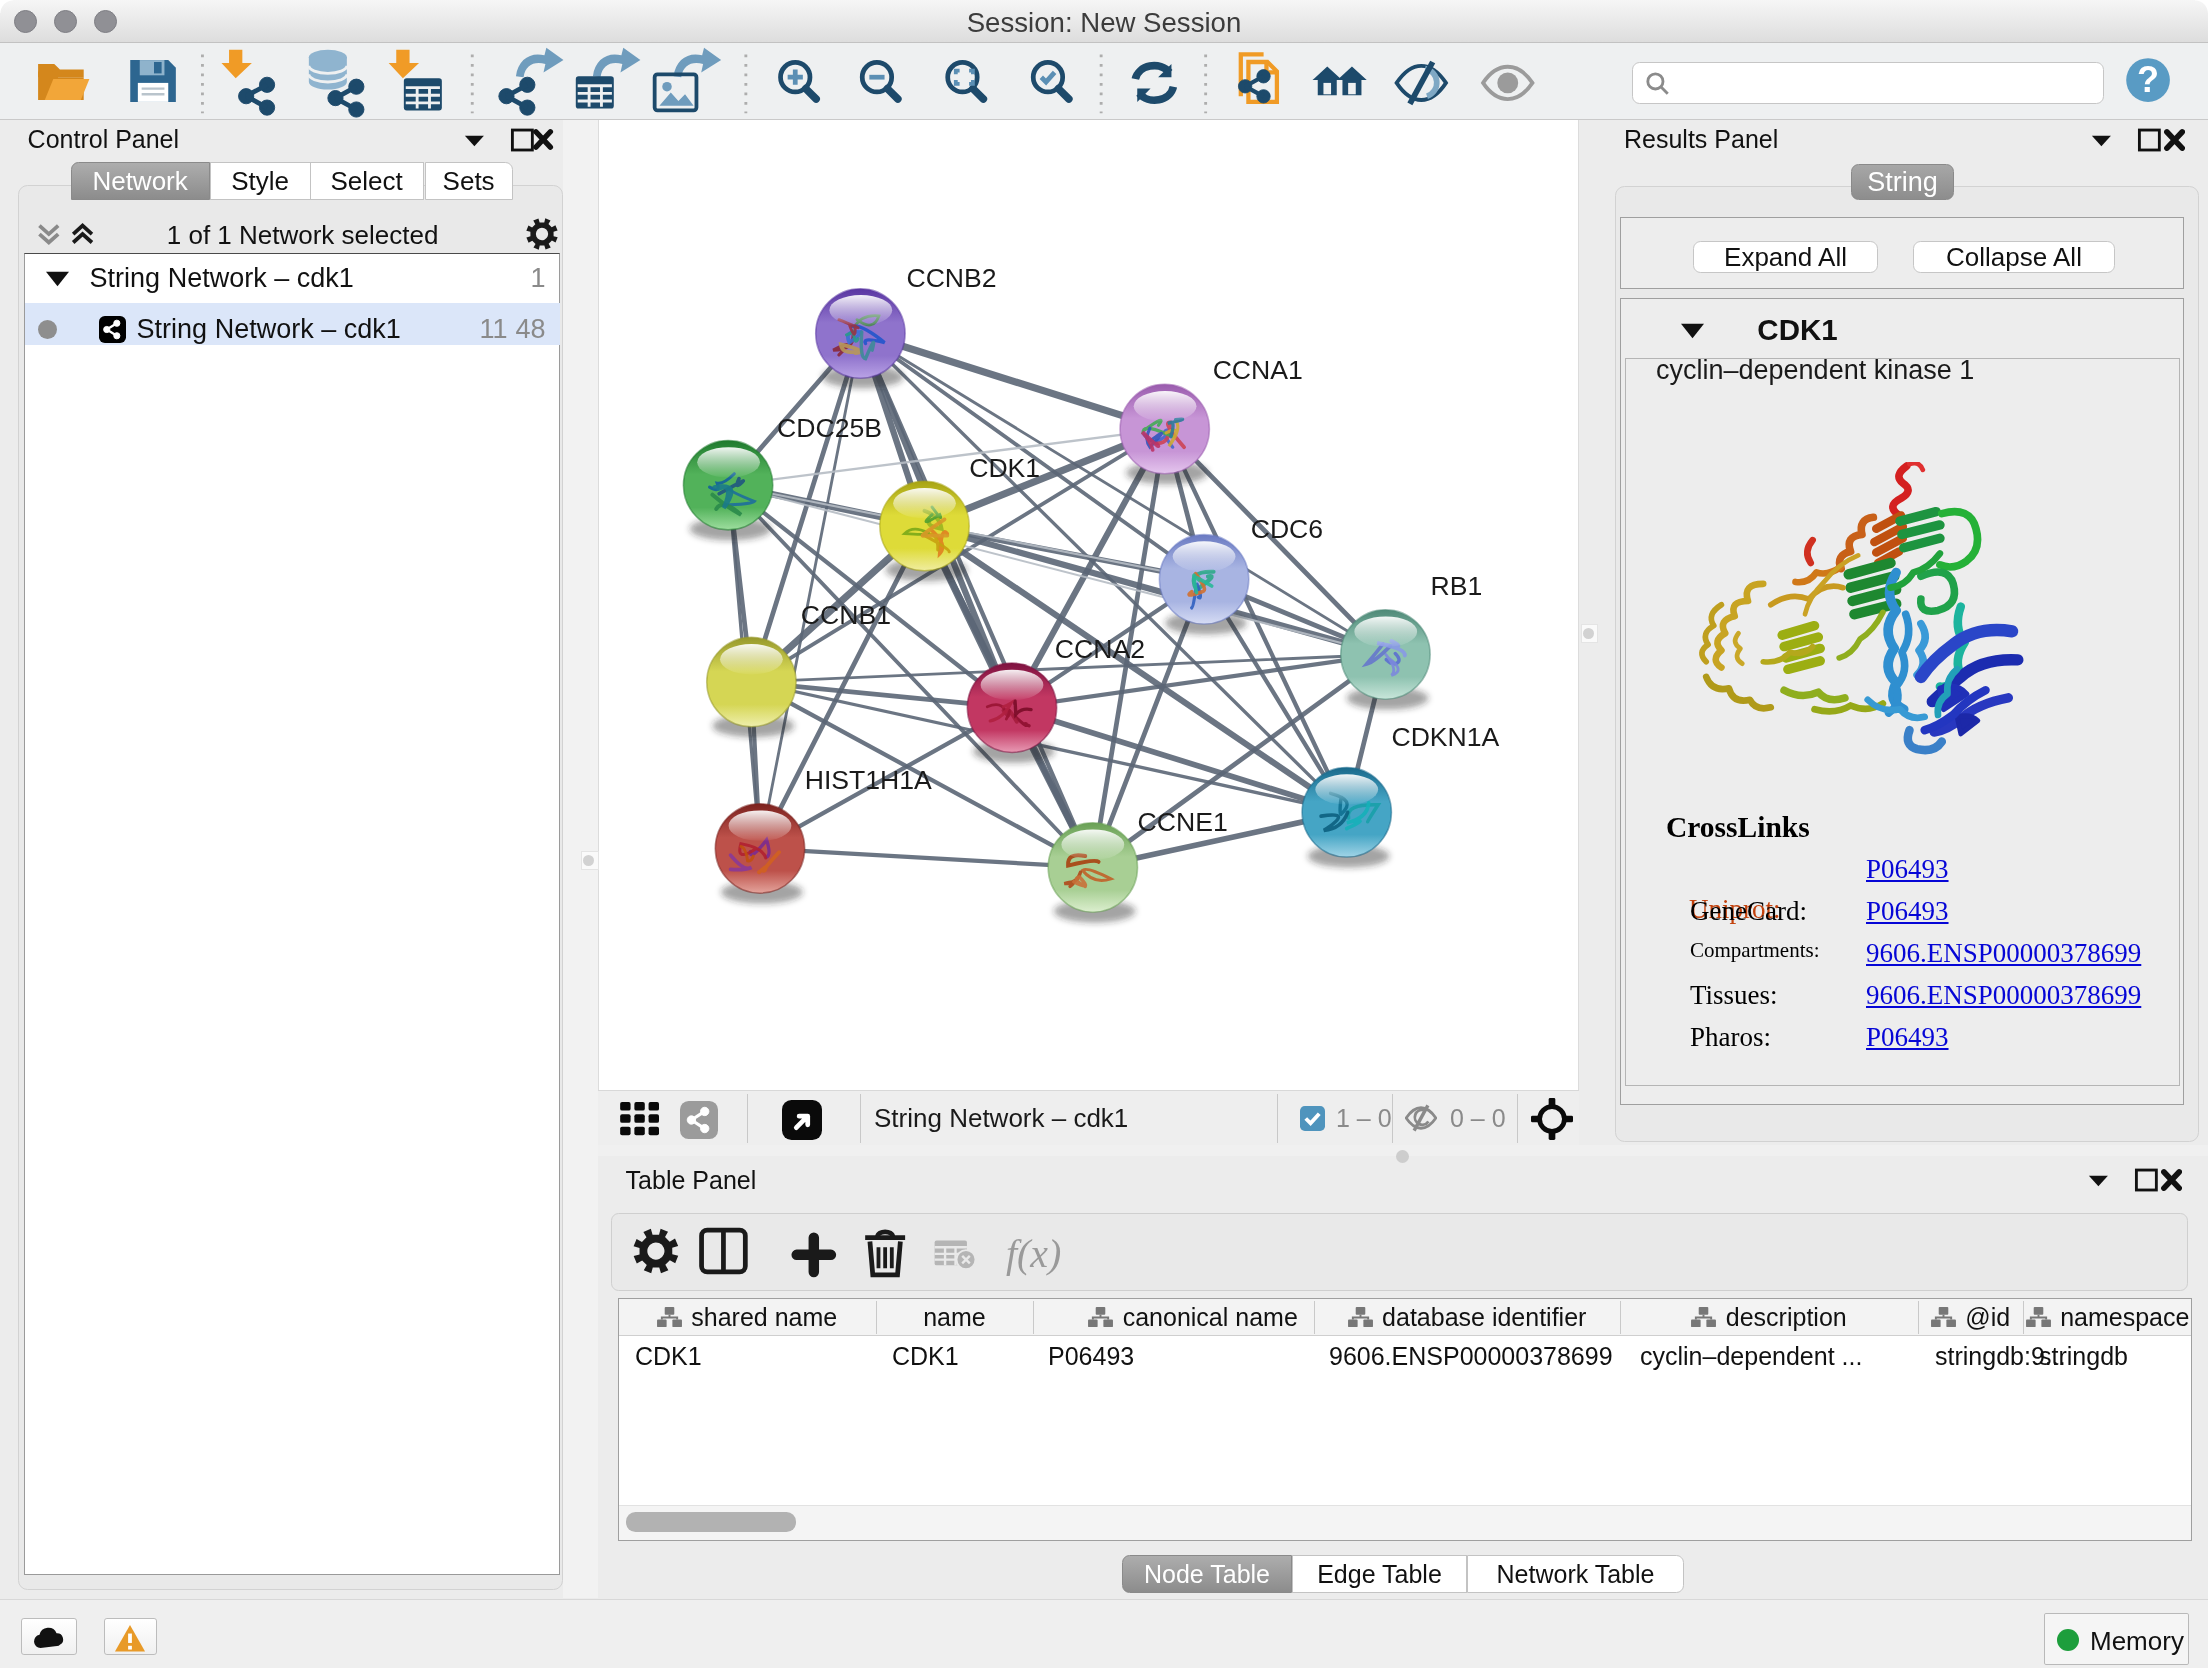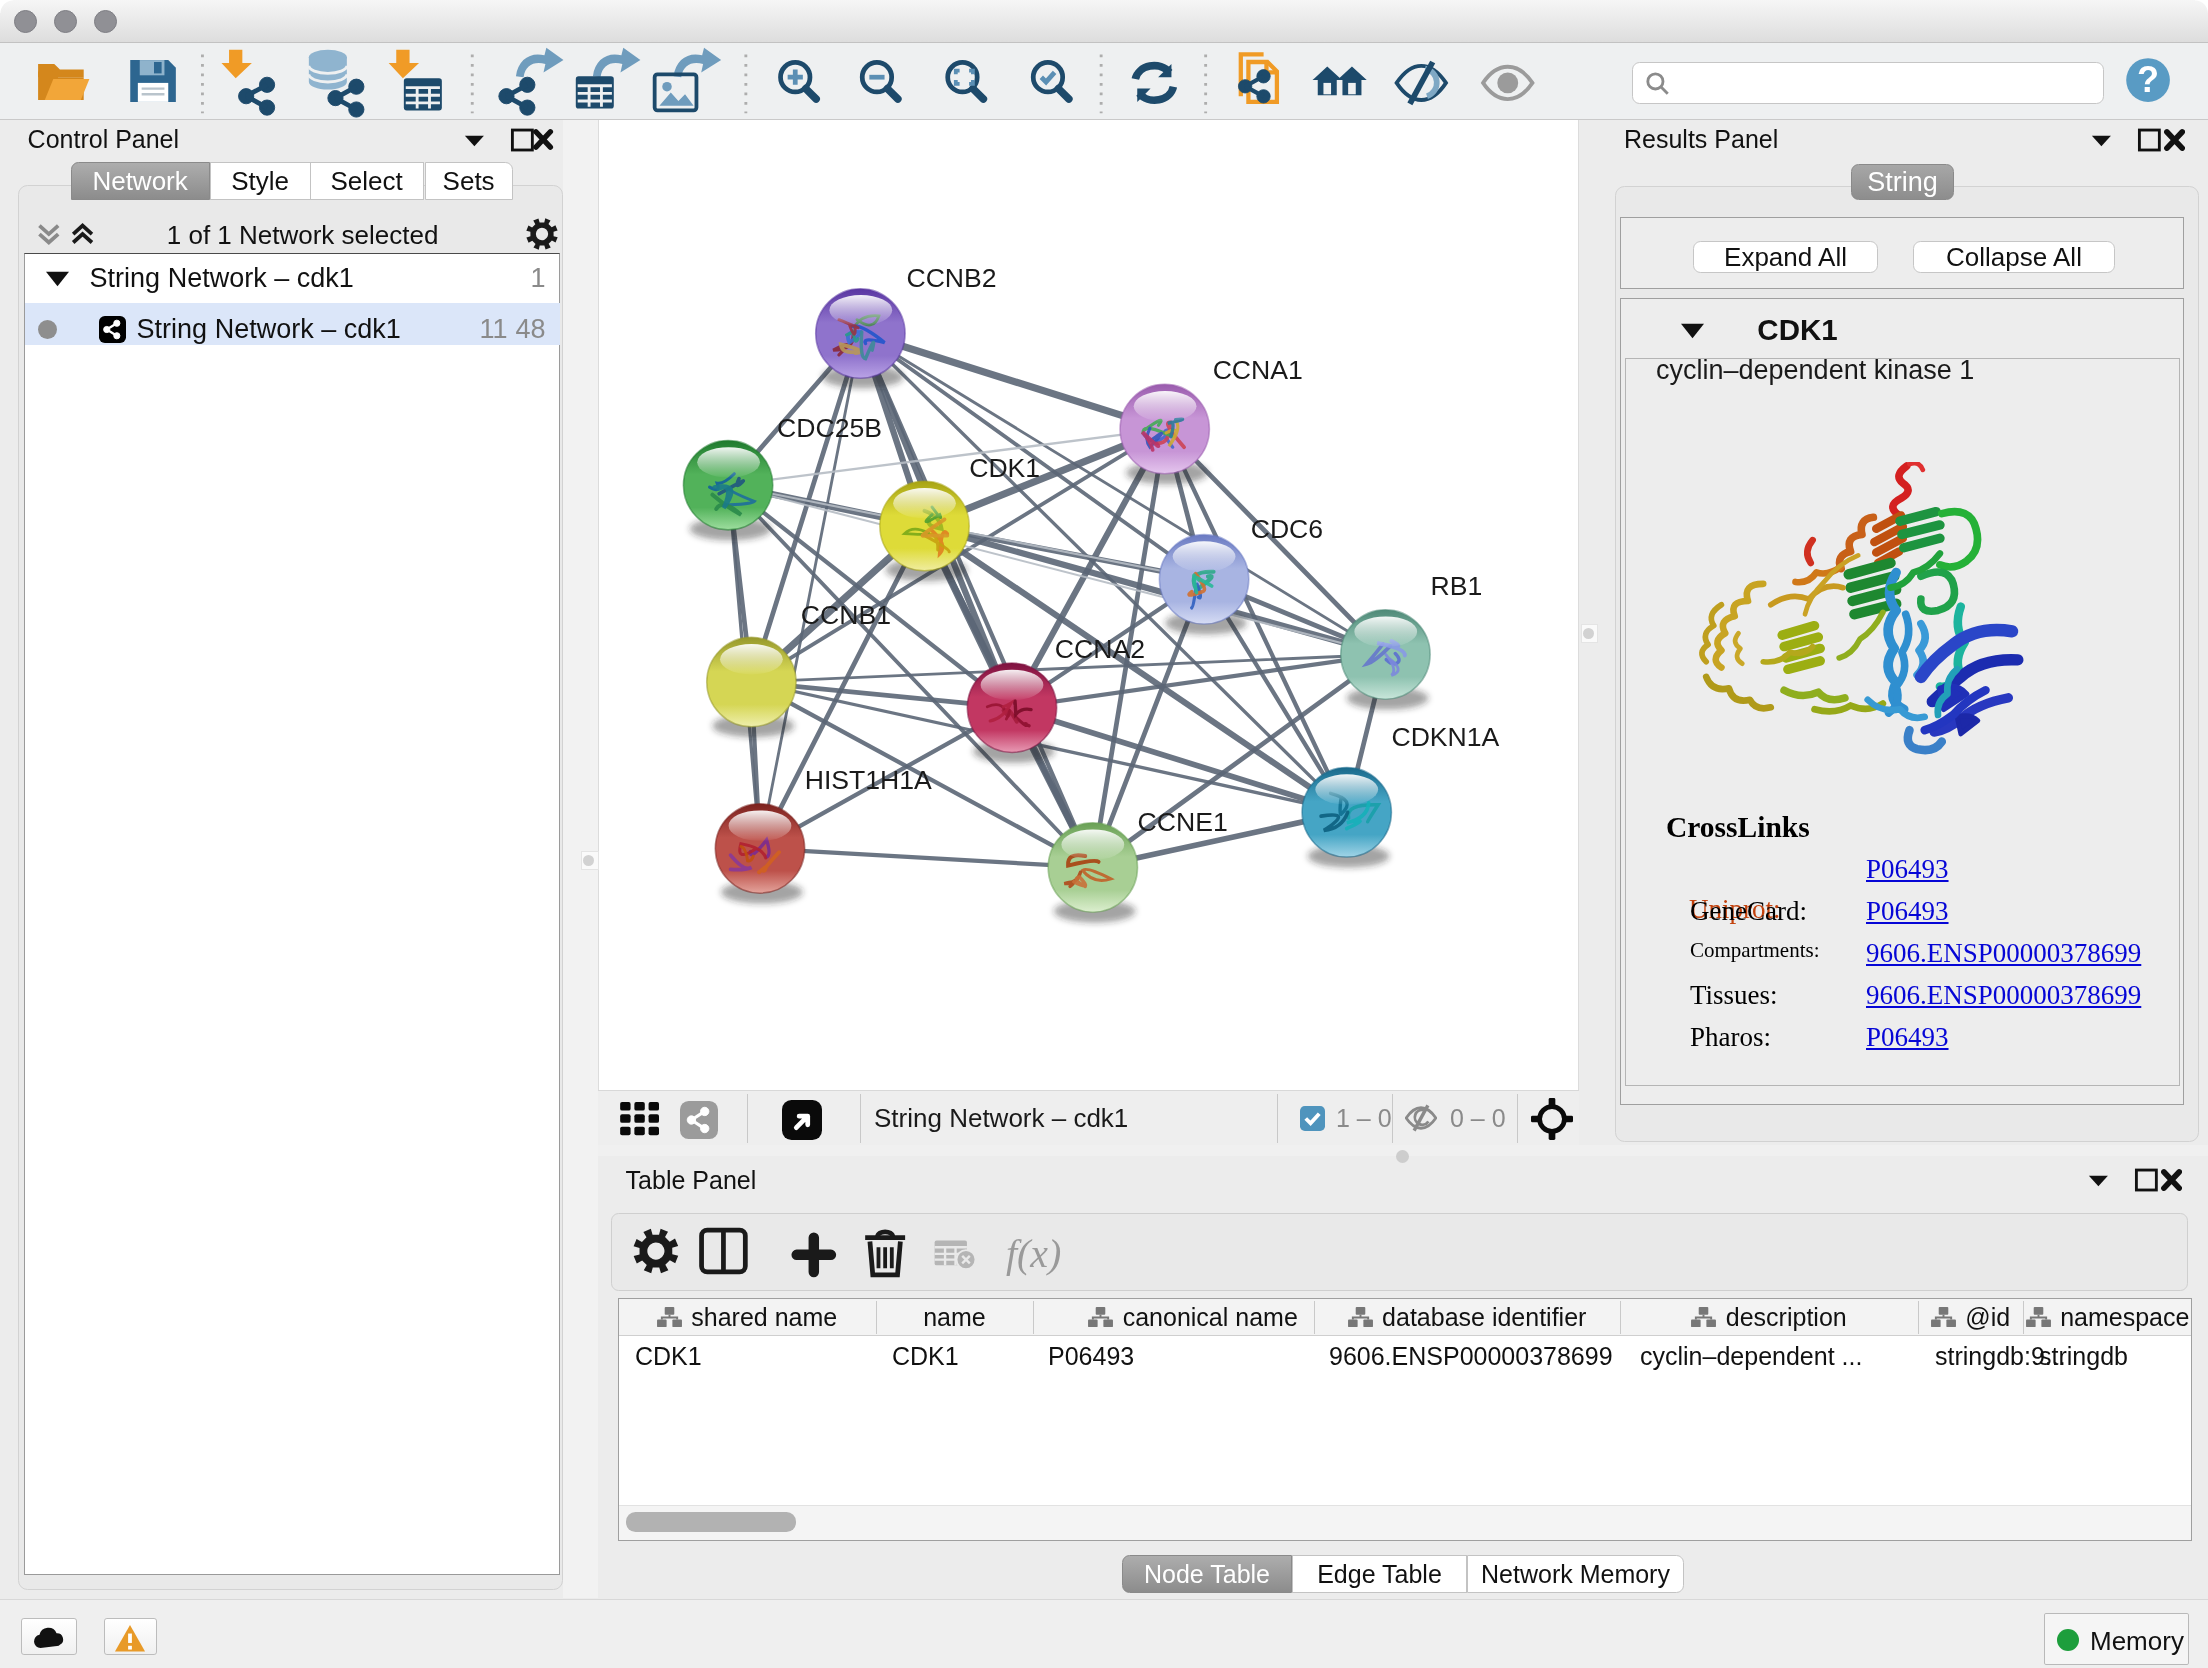--- a/index.html
+++ b/index.html
@@ -28,20 +28,21 @@
   
   .btn{box-sizing:border-box;background:#ffffff;border:1px solid #c6c6c6;border-radius:7.6px;display:flex;align-items:center;justify-content:center;font-size:26px;color:#111;}
   a.link{color:#0606d6;}
 </style>
 </head>
 <body>
 <div id="titlebar" class="abs">
   <div class="tl abs" style="left:14.3px;"></div>
   <div class="tl abs" style="left:54px;"></div>
   <div class="tl abs" style="left:94px;"></div>
+  <div id="title" class="abs">Session: New Session</div>
 </div>
 <div id="toolbar" class="abs">
   <svg class="abs" style="left:0;top:0" width="2208" height="76" viewBox="0 0 2322 80">
     <defs>
       <g id="share2">
         <circle cx="24" cy="7" r="8"></circle>
           <circle cx="2" cy="19" r="8"></circle>
           <circle cx="24" cy="31" r="8"></circle>
         <path d="M2 19 L24 7 M2 19 L24 31" stroke-width="5" fill="none"></path>
       </g>
@@ -766,21 +767,21 @@
 <div class="abs" style="left:450px;top:186px;font-size:25px;color:#111;white-space:nowrap;">P06493</div>
 <div class="abs" style="left:731px;top:186px;font-size:25px;color:#111;white-space:nowrap;">9606.ENSP00000378699</div>
 <div class="abs" style="left:1042px;top:186px;font-size:25px;color:#111;white-space:nowrap;">cyclin–dependent ...</div>
 <div class="abs" style="left:1337px;top:186px;font-size:25px;color:#111;white-space:nowrap;">stringdb:9...</div>
 <div class="abs" style="left:1441px;top:186px;font-size:25px;color:#111;white-space:nowrap;">stringdb</div>
   <div class="abs" style="left:21px;top:349px;width:1572px;height:35px;background:#f4f4f4;border-top:1px solid #e2e2e2;box-sizing:border-box;"></div>
   <div class="abs" style="left:27.6px;top:356px;width:170px;height:20px;background:#b2b2b2;border-radius:9.5px;"></div>
 
   <div class="abs tab tabsel" style="left:524px;top:399px;width:170px;border-radius:7.6px 0 0 7.6px;font-size:25px;">Node Table</div>
   <div class="abs tab" style="left:694px;top:399px;width:175px;font-size:25px;">Edge Table</div>
-  <div class="abs tab" style="left:869px;top:399px;width:217px;border-radius:0 7.6px 7.6px 0;font-size:25px;">Network Memory</div>
+  <div class="abs tab" style="left:869px;top:399px;width:217px;border-radius:0 7.6px 7.6px 0;font-size:25px;">Network Table</div>
 </div>
 <div id="statusbar" class="abs">
   <div class="abs" style="left:21px;top:18px;width:56px;height:37px;background:linear-gradient(180deg,#ffffff,#f0f0f0);border:1px solid #bcbcbc;border-radius:2.9px;box-sizing:border-box;"></div>
   <svg class="abs" style="left:31px;top:27px" width="36" height="23" viewBox="0 0 38 24">
     <path fill="#111" d="M10 22 a7 7 0 0 1 -1 -13.9 A9.5 9.5 0 0 1 27 6.5 a6.5 6.5 0 0 1 3.5 12.2 q-1 1.3 -3 1.3 z"></path>
   </svg>
   <div class="abs" style="left:104px;top:18px;width:53px;height:37px;background:linear-gradient(180deg,#ffffff,#f0f0f0);border:1px solid #bcbcbc;border-radius:2.9px;box-sizing:border-box;"></div>
   <svg class="abs" style="left:114px;top:24px" width="32" height="28.5" viewBox="0 0 34 30">
     <path d="M17 1 L33 29 H1 z" fill="#e89a28"></path>
     <rect x="15" y="10" width="4" height="10" fill="#fff"></rect>

